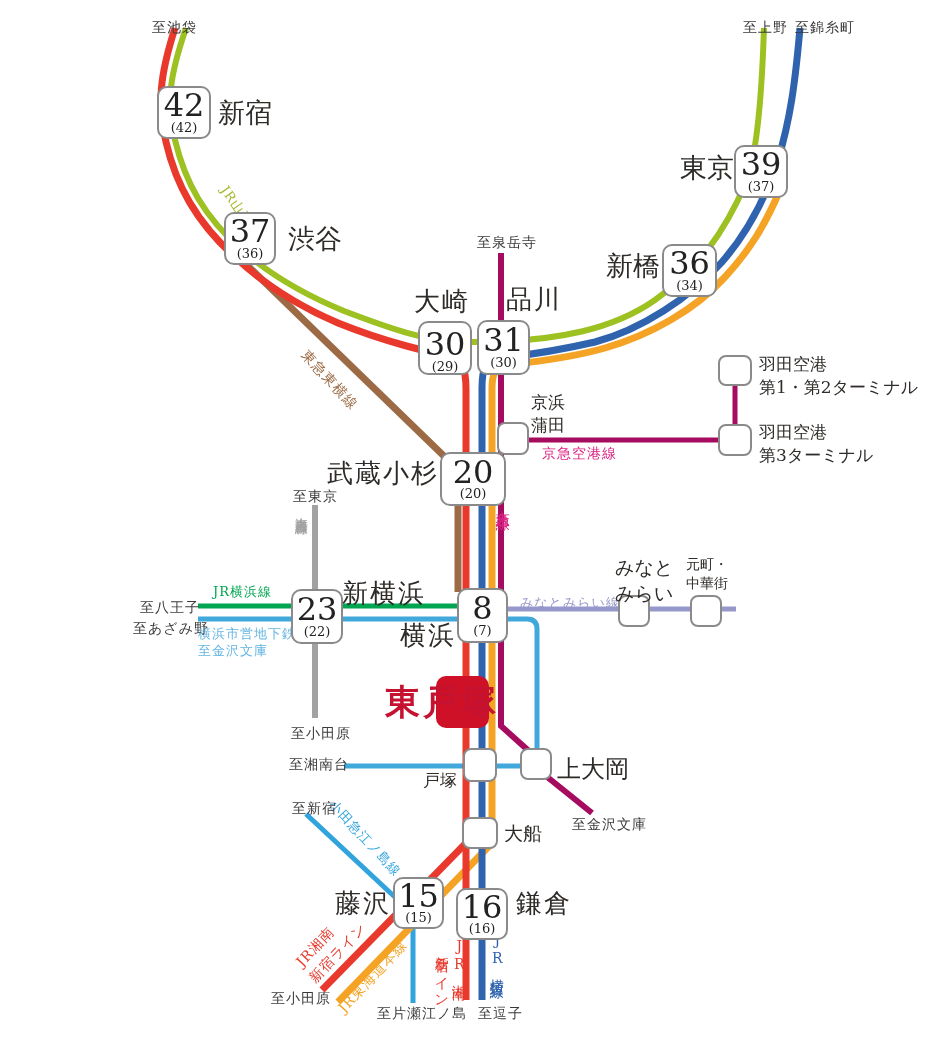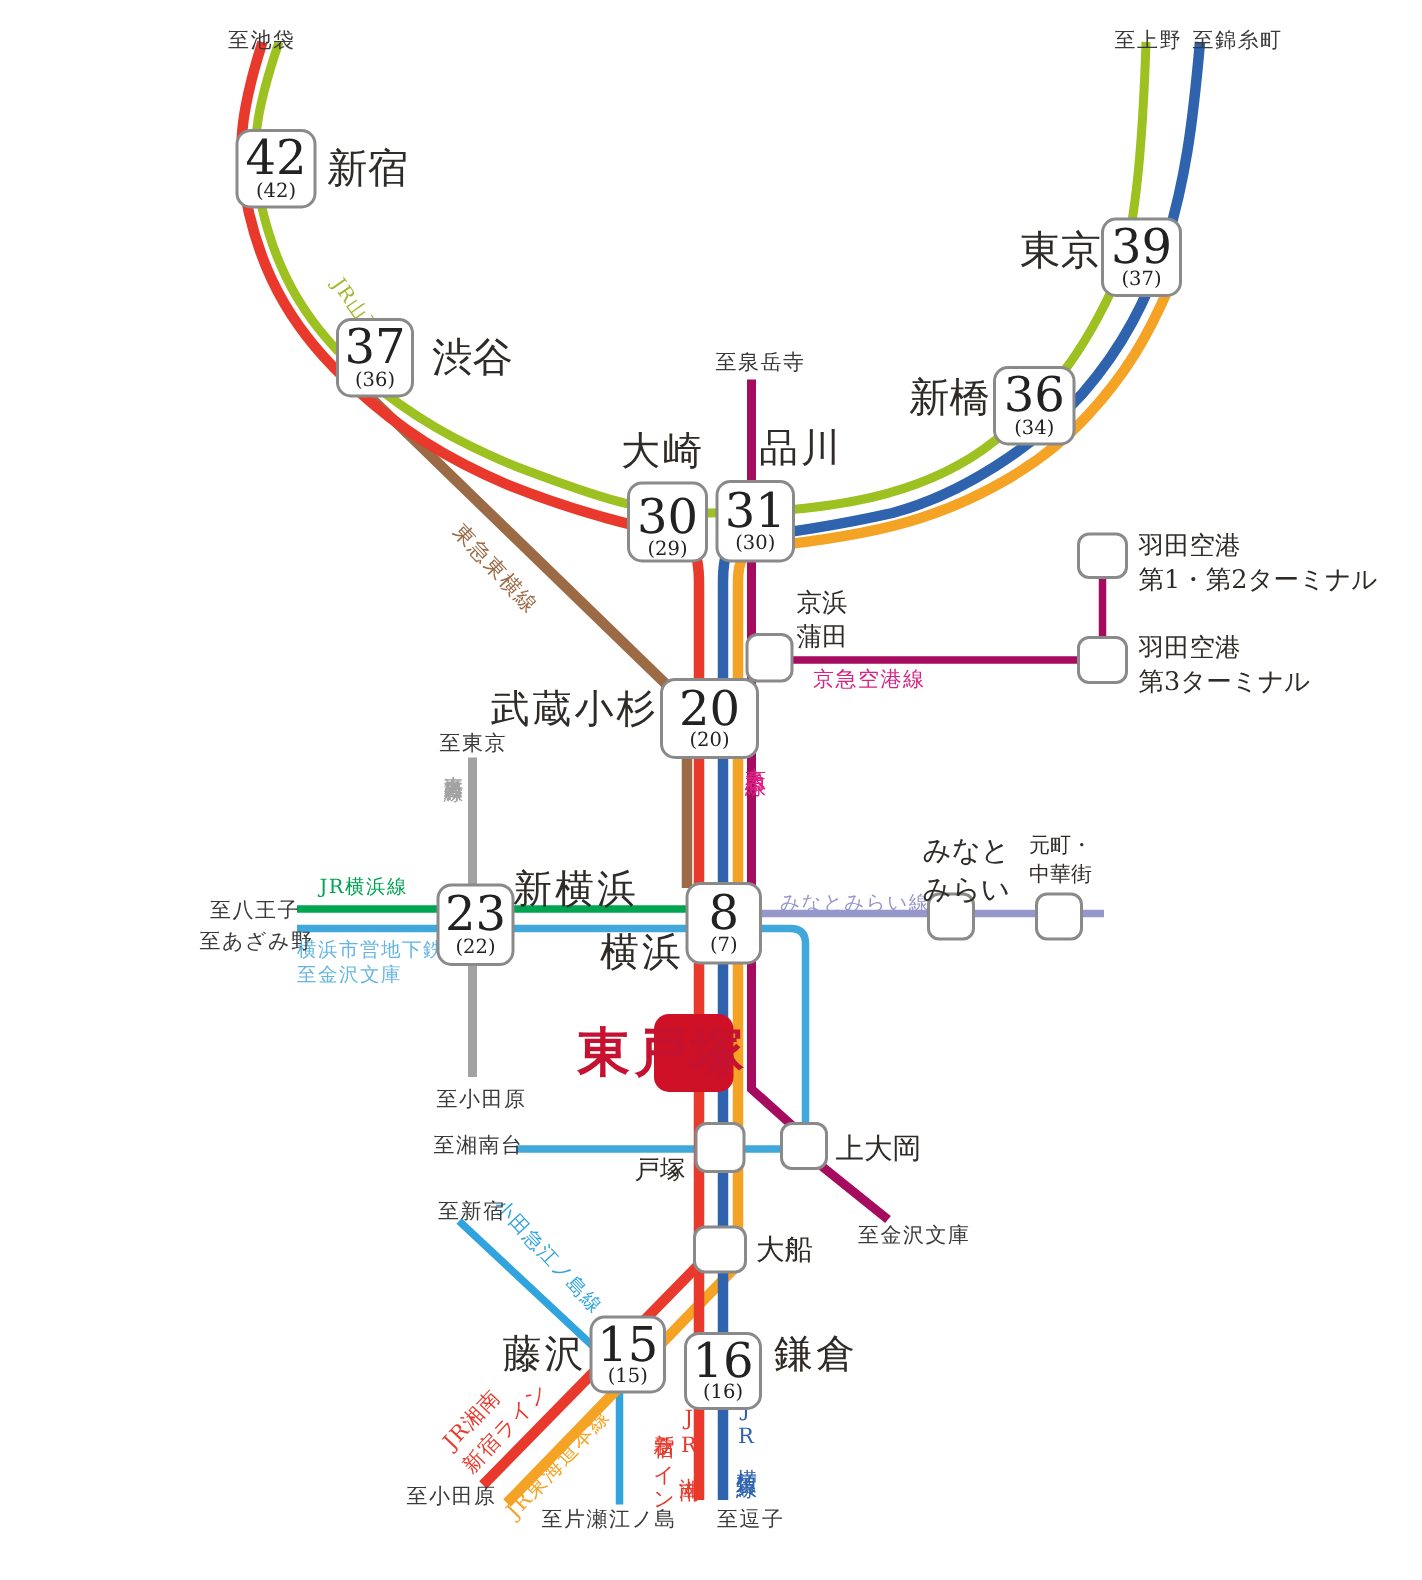--- a/index.html
+++ b/index.html
@@ -87,21 +87,21 @@
   <div class="lbl edge" style="left:795px;top:19px;">至錦糸町</div>
   <div class="lbl edge" style="left:477px;top:234px;">至泉岳寺</div>
   <div class="lbl edge" style="left:293px;top:488px;">至東京</div>
   <div class="lbl edge" style="left:140px;top:599px;">至八王子</div>
   <div class="lbl edge" style="left:133px;top:620px;">至あざみ野</div>
   <div class="lbl edge" style="left:291px;top:725px;">至小田原</div>
   <div class="lbl edge" style="left:289px;top:756px;">至湘南台</div>
   <div class="lbl edge" style="left:292px;top:800px;">至新宿</div>
   <div class="lbl edge" style="left:572px;top:816px;">至金沢文庫</div>
   <div class="lbl edge" style="left:271px;top:990px;">至小田原</div>
-  <div class="lbl edge" style="left:361px;top:1005px;">至片瀬江ノ島</div>
+  <div class="lbl edge" style="left:377px;top:1005px;">至片瀬江ノ島</div>
   <div class="lbl edge" style="left:478px;top:1005px;">至逗子</div>
 
   <div class="nbox" style="left:157px;top:86px;width:54px;height:53px;">
     <div class="t">42</div>
     <div class="p">(42)</div>
   </div>
   <div class="lbl big" style="left:218px;top:97px;">新宿</div>
 
   <div class="nbox" style="left:224px;top:212px;width:52px;height:53px;">
     <div class="t">37</div>
@@ -193,18 +193,18 @@
     <div>中華街</div>
   </div>
 
   <div class="hbox" style="left:436px;top:676px;width:53px;height:52px;"></div>
   <div class="lbl hl-name" style="left:337px;top:681px;">東戸塚</div>
 
   <div class="sbox" style="left:463px;top:748px;"></div>
   <div class="lbl" style="left:423px;top:770px;font-size:17px;">戸塚</div>
 
   <div class="sbox" style="left:520px;top:748px;width:32px;height:32px;"></div>
-  <div class="lbl" style="left:557px;top:755px;font-size:19px;">上大岡</div>
+  <div class="lbl" style="left:557px;top:755px;font-size:24px;">上大岡</div>
 
   <div class="sbox" style="left:462px;top:817px;width:36px;height:32px;"></div>
   <div class="lbl" style="left:504px;top:822px;font-size:19px;">大船</div>
 
 </div>
 
 </body></html>

